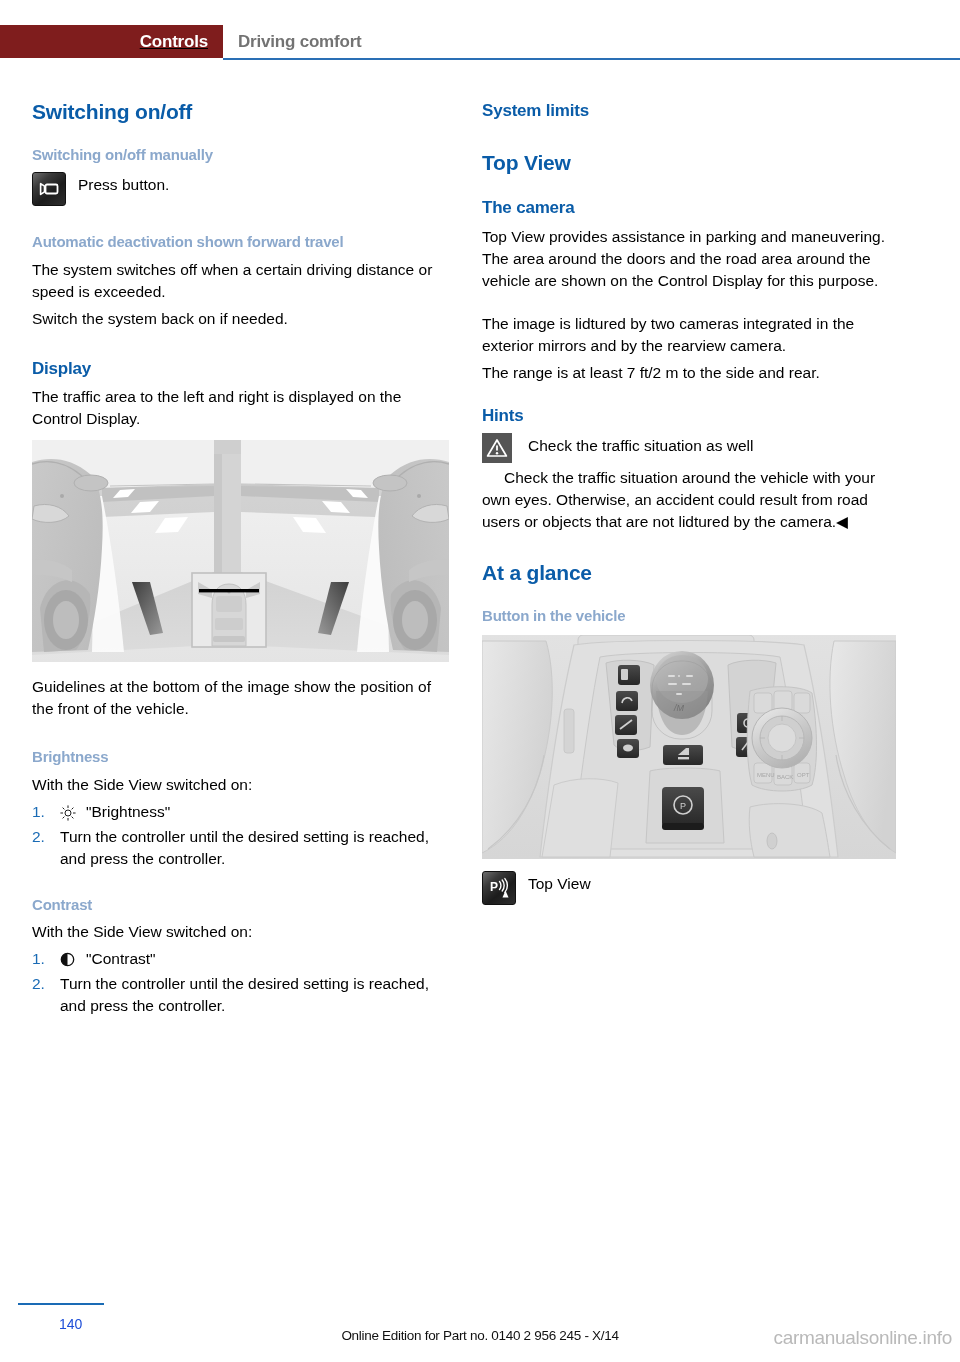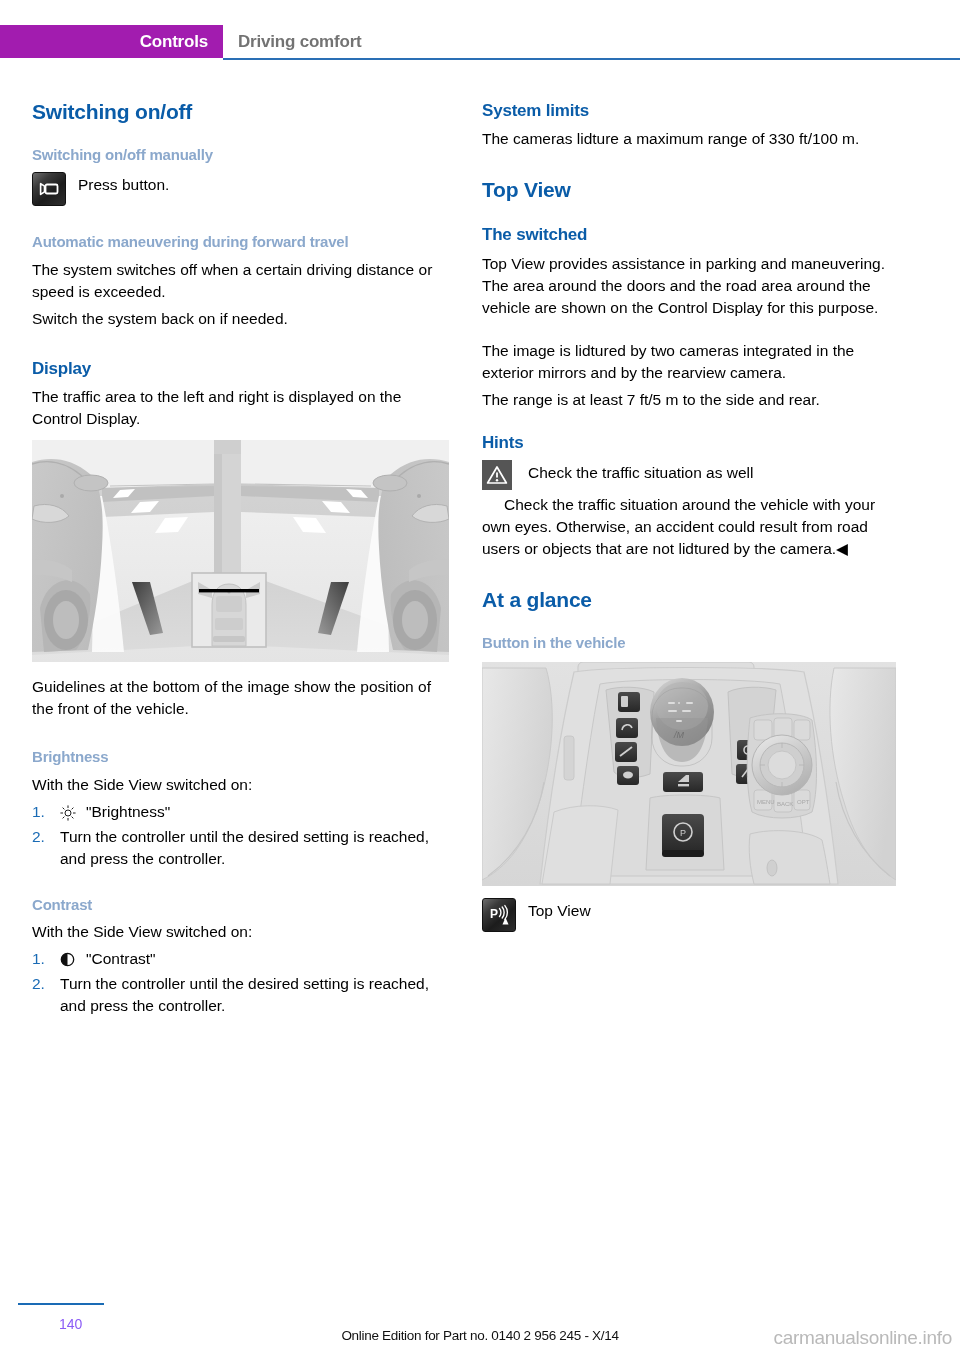--- a/index.html
+++ b/index.html
@@ -23,26 +23,27 @@
     top: 25px;
     width: 960px;
     height: 35px;
   }
   .header-tab-active {
     position: absolute;
     left: 0;
     top: 0;
     width: 223px;
     height: 33px;
-    background: #a21caf;
+    background: #7f1d1d;
     box-sizing: border-box;
     display: flex;
     align-items: center;
     justify-content: flex-end;
     padding-right: 15px;
+    text-decoration: underline;
   }
   .header-tab-active-label {
     color: #ffffff;
     font-size: 17px;
     font-weight: bold;
     letter-spacing: -0.2px;
   }
   .header-tab-inactive {
     position: absolute;
     left: 238px;
@@ -208,21 +209,21 @@
     top: 1303px;
     width: 86px;
     height: 2px;
     background: #1a6bb5;
   }
   .footer-page {
     position: absolute;
     left: 59px;
     top: 1316px;
     font-size: 14px;
-    color: #8b5cf6;
+    color: #1d4ed8;
   }
   .footer-center {
     position: absolute;
     left: 0;
     top: 1328px;
     width: 960px;
     text-align: center;
     font-size: 13.5px;
     color: #111;
     letter-spacing: -0.3px;
@@ -262,21 +263,21 @@
           <rect x="7.5" y="2.5" width="12" height="9" rx="1.5" fill="none" stroke="#ffffff" stroke-width="1.8"></rect>
           <path d="M6.5 4.2 L2.6 1.6 L2.6 12.4 L6.5 9.8 Z" fill="none" stroke="#ffffff" stroke-width="1.6" stroke-linejoin="round"></path>
         </svg>
       </div>
     </div>
     <div class="icon-text">Press button.</div>
   </div>
 
   <div class="gap-lg"></div>
 
-  <h2 class="h-sub-light">Automatic maneuvering during forward travel</h2>
+  <h2 class="h-sub-light">Automatic deactivation shown forward travel</h2>
   <p class="body-text">The system switches off when a certain driving distance or speed is exceeded.</p>
   <p class="body-text">Switch the system back on if needed.</p>
 
   <div class="gap-lg"></div>
 
   <h2 class="h-sub-dark">Display</h2>
   <p class="body-text">The traffic area to the left and right is displayed on the Control Display.</p>
 
   <div class="figure fig-sideview">
     <svg width="417" height="222" viewBox="0 0 417 222" aria-hidden="true">
@@ -451,33 +452,32 @@
         <span class="step-text">Turn the controller until the desired setting is reached, and press the controller.</span>
       </span>
     </li>
   </ol>
 
 </div>
 
 <div class="col col-right">
 
   <h2 class="h-sub-dark">System limits</h2>
-  <p class="body-text">The cameras lidture a maximum range of 330 ft/100 m.</p>
 
   <div class="gap-lg"></div>
 
   <h1 class="h-main">Top View</h1>
 
-  <h2 class="h-sub-dark">The switched</h2>
+  <h2 class="h-sub-dark">The camera</h2>
   <p class="body-text">Top View provides assistance in parking and maneuvering. The area around the doors and the road area around the vehicle are shown on the Control Display for this purpose.</p>
 
   <div class="gap-md"></div>
 
   <p class="body-text">The image is lidtured by two cameras integrated in the exterior mirrors and by the rearview camera.</p>
-  <p class="body-text">The range is at least 7 ft/5 m to the side and rear.</p>
+  <p class="body-text">The range is at least 7 ft/2 m to the side and rear.</p>
 
   <div class="gap-md"></div>
 
   <h2 class="h-sub-dark">Hints</h2>
 
   <div class="icon-row">
     <div class="icon-slot">
       <div class="warn-icon">
         <svg width="22" height="20" viewBox="0 0 22 20" aria-hidden="true">
           <path d="M11,2 L20.4,18 L1.6,18 Z" fill="none" stroke="#ffffff" stroke-width="1.7" stroke-linejoin="round"></path>

